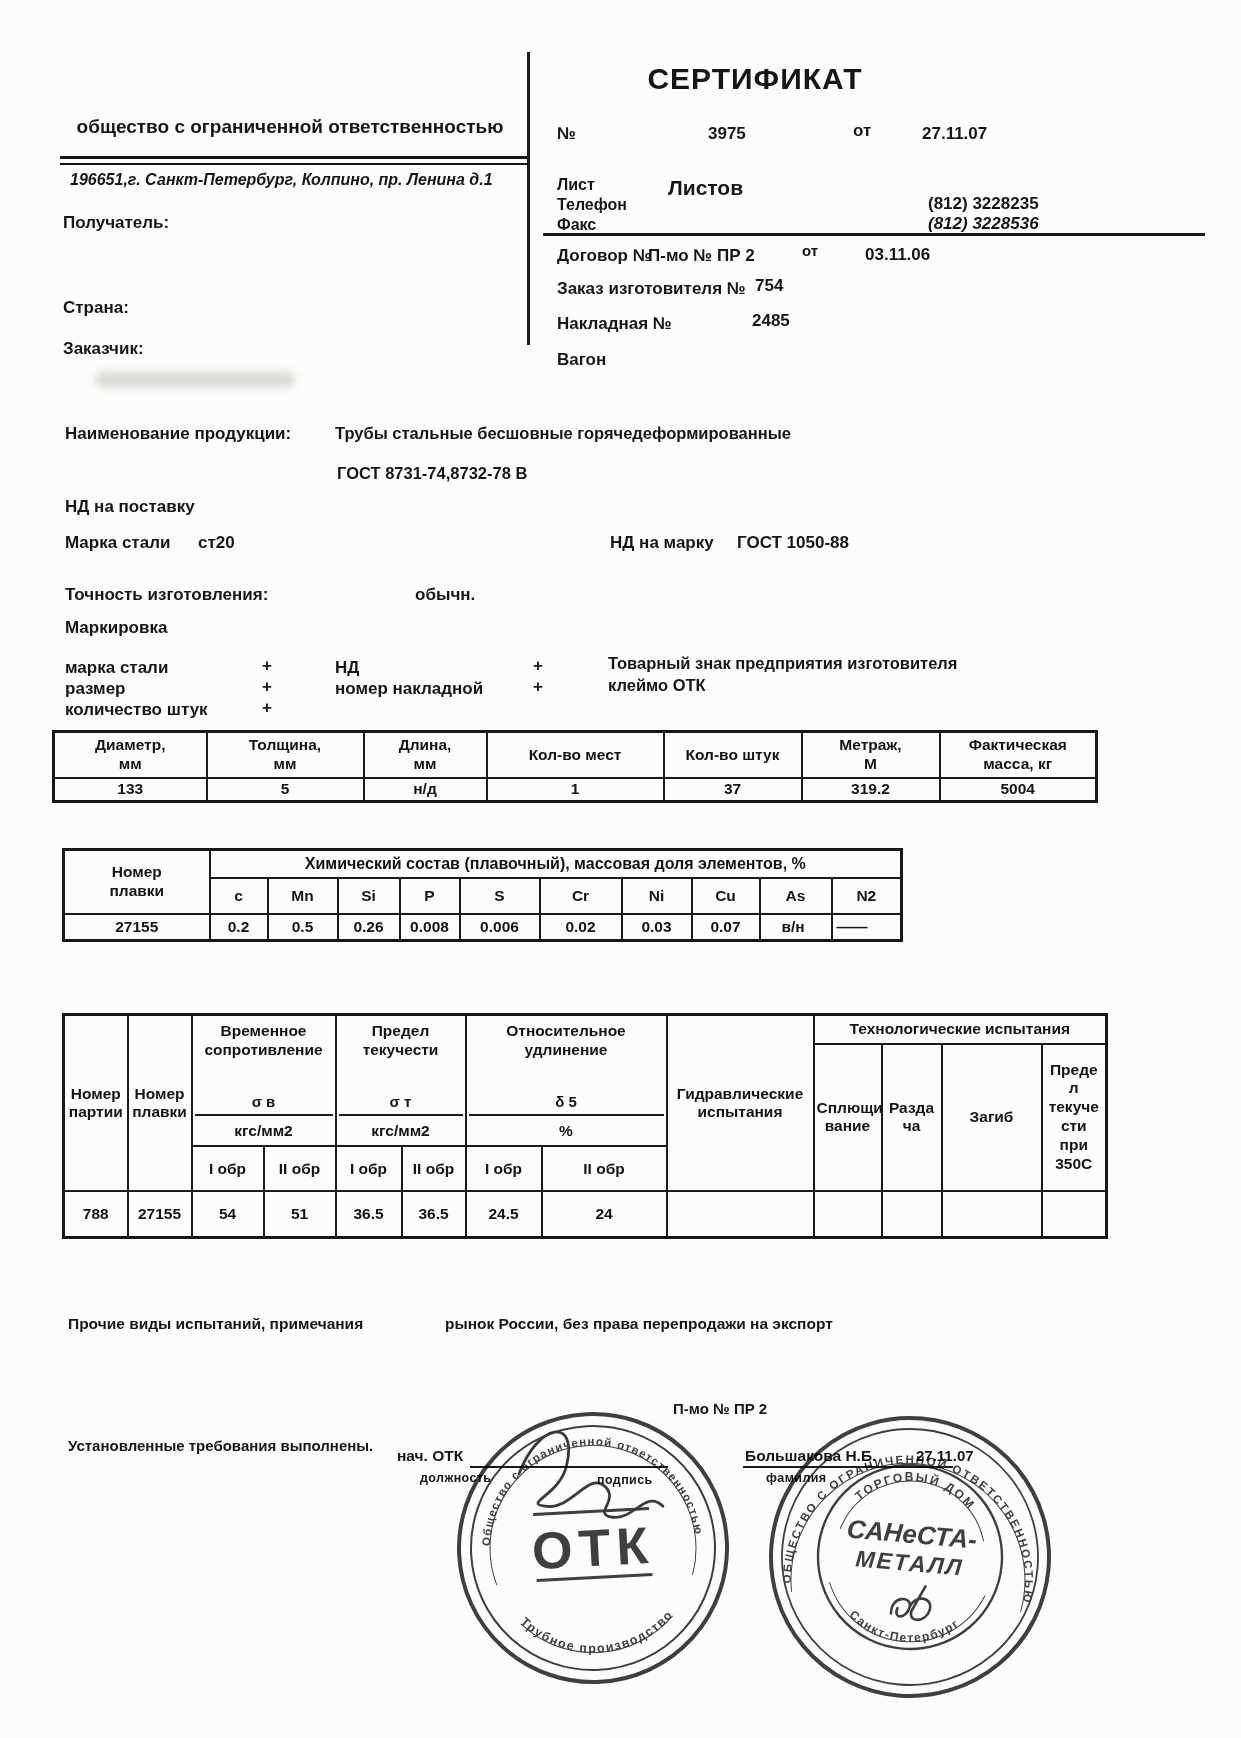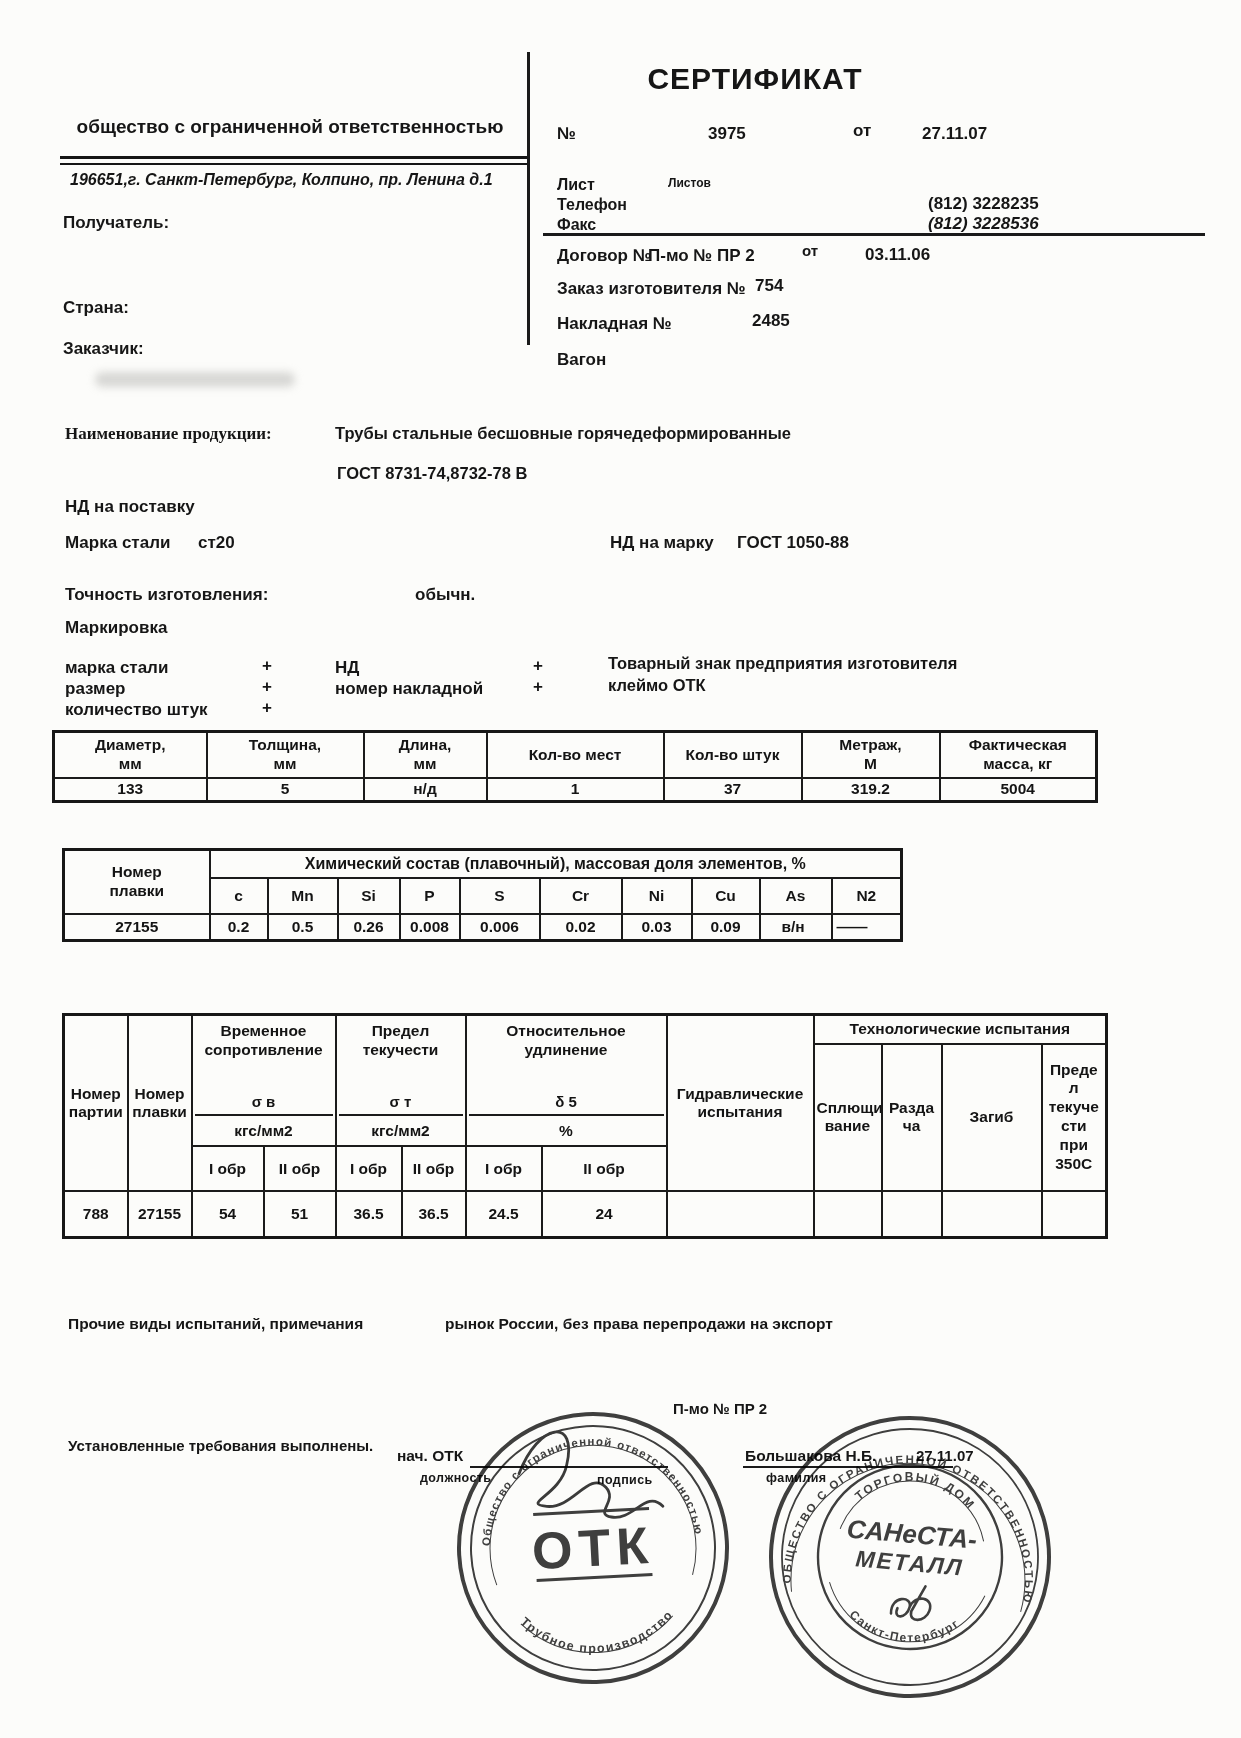--- a/index.html
+++ b/index.html
@@ -58,42 +58,42 @@
   <div class="abs hrline" style="left:527px;top:52px;width:3px;height:293px;"></div>
 
   <div class="abs ctr" style="left:545px;top:62px;width:420px;font-size:30px;letter-spacing:1px;">СЕРТИФИКАТ</div>
 
   <div class="abs lbl" style="left:557px;top:124px;">№</div>
   <div class="abs lbl" style="left:708px;top:124px;">3975</div>
   <div class="abs lbl" style="left:853px;top:121px;">от</div>
   <div class="abs lbl" style="left:922px;top:124px;">27.11.07</div>
 
   <div class="abs" style="left:557px;top:176px;font-size:16px;">Лист</div>
-  <div class="abs" style="left:668px;top:176px;font-size:12px;">Листов</div>
+  <div class="abs" style="left:668px;top:176px;font-size:21px;">Листов</div>
   <div class="abs" style="left:557px;top:196px;font-size:16px;">Телефон</div>
   <div class="abs" style="left:928px;top:194px;font-size:17px;">(812) 3228235</div>
   <div class="abs" style="left:557px;top:216px;font-size:16px;">Факс</div>
   <div class="abs" style="left:928px;top:214px;font-size:17px;font-style:italic;">(812) 3228536</div>
 
   <div class="abs hrline" style="left:543px;top:233px;width:662px;height:3px;"></div>
 
   <div class="abs lbl" style="left:557px;top:246px;">Договор №</div>
   <div class="abs lbl" style="left:648px;top:246px;">П-мо № ПР 2</div>
   <div class="abs" style="left:802px;top:242px;font-size:15px;">от</div>
   <div class="abs lbl" style="left:865px;top:245px;">03.11.06</div>
 
   <div class="abs lbl" style="left:557px;top:279px;">Заказ изготовителя №</div>
   <div class="abs lbl" style="left:755px;top:276px;">754</div>
 
   <div class="abs lbl" style="left:557px;top:314px;">Накладная №</div>
   <div class="abs lbl" style="left:752px;top:311px;">2485</div>
 
   <div class="abs lbl" style="left:557px;top:350px;">Вагон</div>
 
-  <div class="abs lbl" style="left:65px;top:424px;font-family:Liberation Serif, serif;">Наименование продукции:</div>
+  <div class="abs lbl" style="left:65px;top:424px;">Наименование продукции:</div>
   <div class="abs" style="left:335px;top:424px;font-size:16.5px;">Трубы стальные бесшовные горячедеформированные</div>
   <div class="abs" style="left:337px;top:464px;font-size:16.5px;">ГОСТ 8731-74,8732-78 В</div>
 
   <div class="abs lbl" style="left:65px;top:497px;">НД на поставку</div>
 
   <div class="abs lbl" style="left:65px;top:533px;">Марка стали</div>
   <div class="abs lbl" style="left:198px;top:533px;">ст20</div>
   <div class="abs lbl" style="left:610px;top:533px;">НД на марку</div>
   <div class="abs lbl" style="left:737px;top:533px;">ГОСТ 1050-88</div>
 
@@ -188,21 +188,21 @@
     </tr>
     <tr style="height:27px;font-size:14.5px;">
       <td class="lft">27155</td>
       <td>0.2</td>
       <td>0.5</td>
       <td>0.26</td>
       <td>0.008</td>
       <td>0.006</td>
       <td>0.02</td>
       <td>0.03</td>
-      <td>0.09</td>
+      <td>0.07</td>
       <td style="text-align:left;padding-left:21px;">в/н</td>
       <td style="text-align:left;padding-left:4px;">——</td>
     </tr>
   </tbody>
     </table>
 
   <table class="tbl" style="left:62px;top:1013px;width:1043px;">
     <colgroup>
       <col style="width:64px">
         <col style="width:64px">

